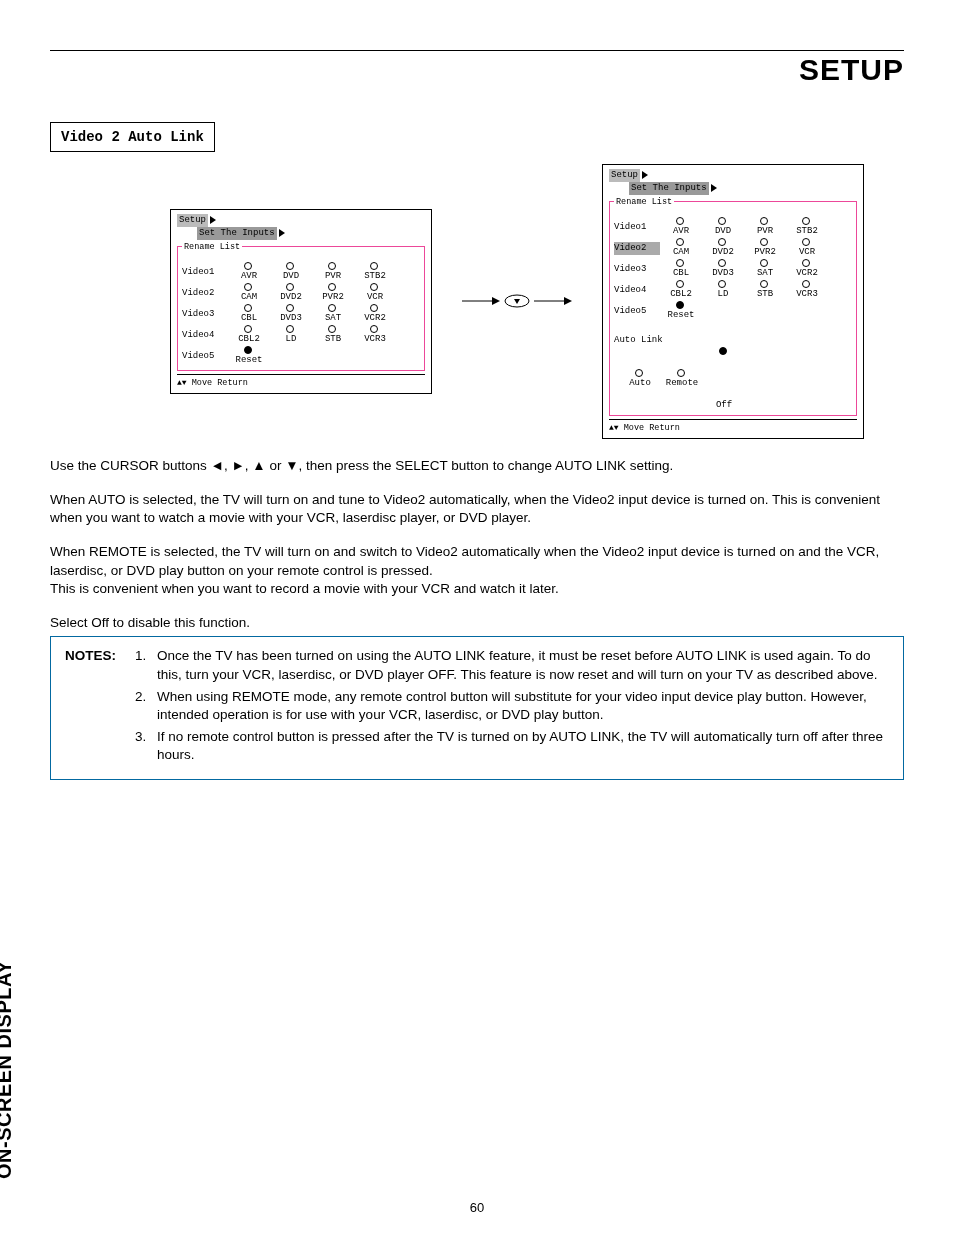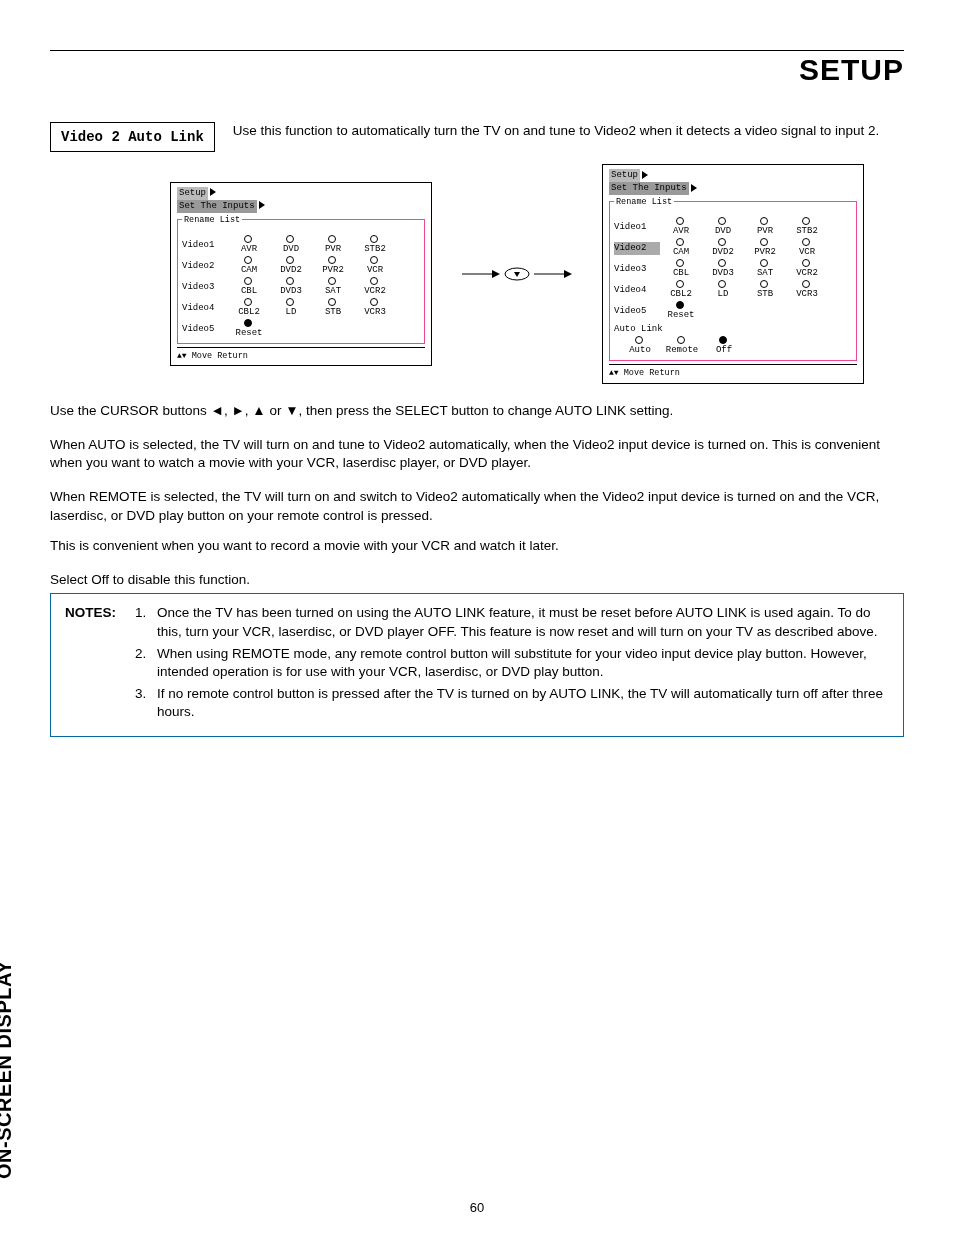--- a/index.html
+++ b/index.html
@@ -7,35 +7,35 @@
   .hr-top{border:0;border-top:1.5px solid #000;margin:0 0 2px 0;}
   .page-title-row{display:flex;justify-content:flex-end;}
   .page-title{font-family:Helvetica,Arial,sans-serif;font-weight:bold;font-size:30px;letter-spacing:1px;}
   .section-top{display:flex;margin-top:35px;}
   .box-label{border:1px solid #000;padding:6px 10px;font-family:"Courier New",monospace;font-weight:bold;font-size:14px;white-space:nowrap;margin-right:18px;}
   .desc{font-size:13.5px;line-height:1.35;}
   .osd-row{display:flex;align-items:center;justify-content:center;margin:12px 0 12px 80px;}
   .osd{border:1px solid #000;width:260px;background:#fff;font-family:"Courier New",monospace;font-size:9px;line-height:1.45;}
   .osd-pad{padding:4px 6px 3px 6px;}
   .osd-title{background:#bbb;display:inline-block;padding:0 2px;}
-  .osd-title.hl{background:#999;}
+  .osd-title.hl{background:#999;margin-left:20px;}
   .osd-row-line{display:flex;align-items:center;}
   .osd-row-line .lab{width:46px;}
   .osd-row-line .lab.hl{background:#aaa;}
   .osd-opts{display:flex;gap:0;}
   .osd-opt{display:flex;align-items:center;width:42px;flex-direction:column;}
   .osd-radio{display:inline-block;width:6px;height:6px;border:1px solid #000;border-radius:50%;margin-right:2px;}
   .osd-radio.fill{background:#000;}
   .osd-box{border:1px solid #ec4899;margin-top:-6px;padding:2px 4px 3px 4px;}
   .osd-box-title{position:relative;top:-8px;background:#fff;display:inline-block;padding:0 2px;font-size:8.5px;}
   .osd-foot{border-top:1px solid #000;margin-top:3px;padding-top:2px;font-size:8.5px;}
   .nav-arrow{display:flex;align-items:center;gap:8px;margin:0 30px;}
   .nav-arrow svg{display:block;}
   .body-text{font-size:13.5px;line-height:1.35;margin-top:18px;}
-  .body-text p{margin:12px 0 16px 0;}
+  .body-text p{margin:0 0 16px 0;}
   .notes-box{border:1px solid #0369a1;padding:10px 14px;font-size:13.5px;line-height:1.35;margin-top:4px;}
   .notes-row{display:flex;}
   .notes-label{font-weight:bold;width:70px;}
   .notes-list{flex:1;}
   .notes-item{display:flex;margin-bottom:4px;}
   .notes-num{width:22px;}
   .side-label{position:absolute;left:16px;bottom:56px;transform:rotate(-90deg);transform-origin:left bottom;font-weight:bold;font-size:20px;letter-spacing:0.5px;text-transform:uppercase;}
   .page-num{position:absolute;bottom:20px;left:0;right:0;text-align:center;font-size:13px;}
   .tri-r{display:inline-block;width:0;height:0;border-top:4px solid transparent;border-bottom:4px solid transparent;border-left:6px solid #000;vertical-align:middle;margin-left:2px;}
   .mini-tri{font-size:8px;}
@@ -44,21 +44,20 @@
 <body>
 
 <div class="page">
   <hr class="hr-top">
   <div class="page-title-row">
     <div class="page-title">SETUP</div>
   </div>
 
   <div class="section-top">
     <div class="box-label">Video 2 Auto Link</div>
-    <div class="desc">Use this function to automatically turn the TV on and tune to Video2 when it detects a video signal to input 2.</div>
   </div>
 
   <div class="osd-row">
 
     <div class="osd">
       <div class="osd-pad">
         <div><span class="osd-title">Setup</span><span class="tri-r"></span></div>
         <div><span class="osd-title hl">Set The Inputs</span><span class="tri-r"></span></div>
         <div class="osd-box" style="margin-top:6px;">
           <span class="osd-box-title">Rename List</span>
@@ -265,31 +264,31 @@
                 </span>
               </div>
             </div>
           <div class="osd-row-line">
             <span class="lab">Video5</span>
             <span class="osd-opt">
                 <span class="osd-radio fill"></span>
                 <span>Reset</span>
               </span>
           </div>
-          <div style="margin-top:1px;">Auto Link</div>
+          <div style="margin-top:12px;">Auto Link</div>
           <div class="osd-row-line" id="autolink-opts">
               <span class="osd-opt" style="width: 52px;">
                 <span class="osd-radio"></span>
                 <span>Auto</span>
               </span>
               <span class="osd-opt" style="width: 32px;">
                 <span class="osd-radio"></span>
                 <span>Remote</span>
               </span>
-              <span class="osd-opt" style="width: 52px;">
+              <span class="osd-opt" style="width: 52px; gap: 44px;">
                 <span class="osd-radio fill"></span>
                 <span>Off</span>
               </span>
             </div>
         </div>
         <div class="osd-foot">
           <span class="mini-tri">▲▼</span> <span>Move       Return</span>
         </div>
       </div>
     </div>

